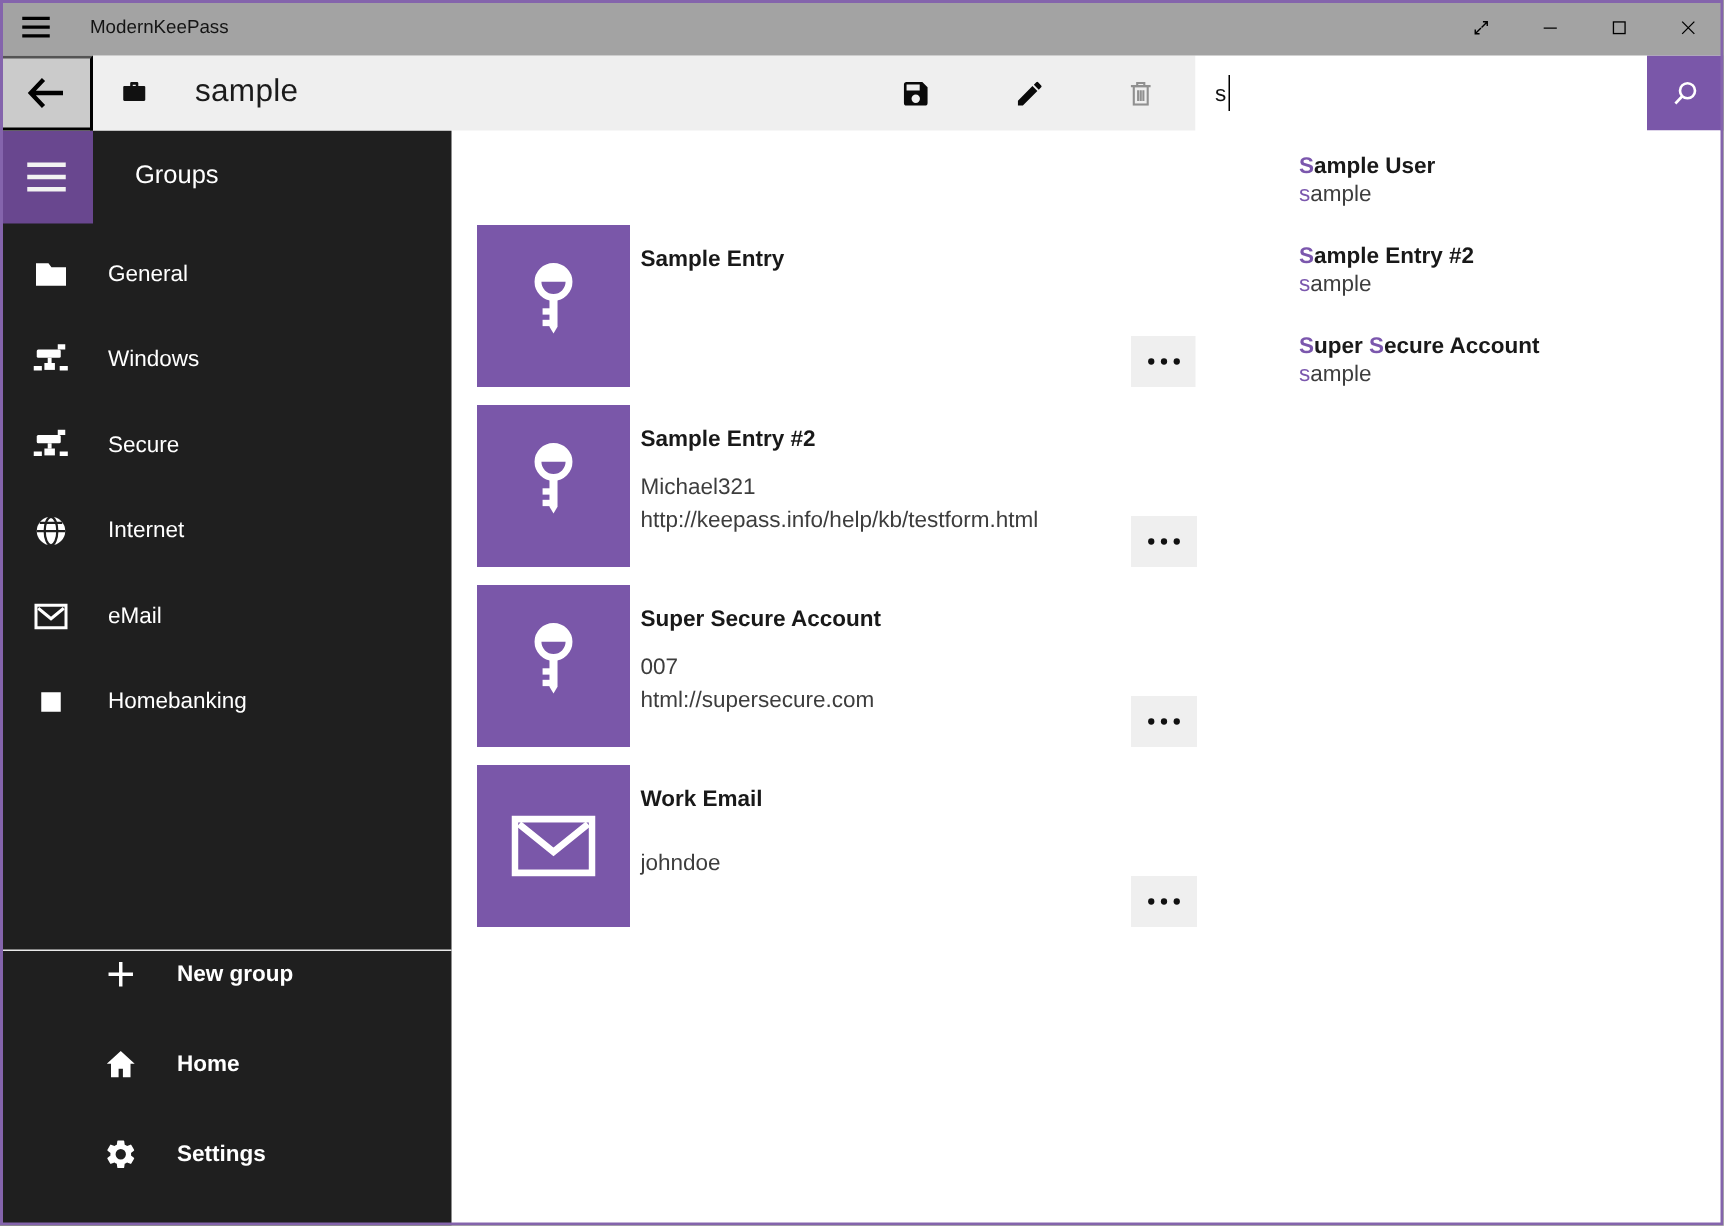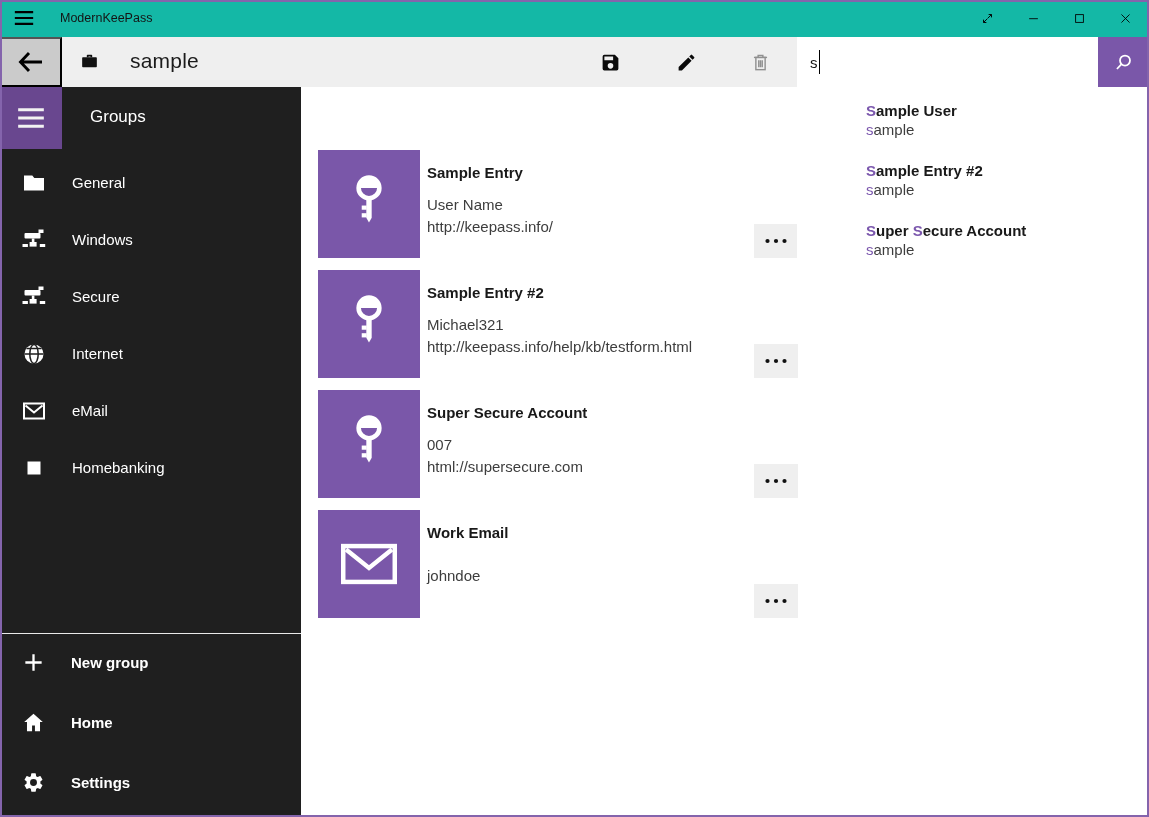--- a/index.html
+++ b/index.html
@@ -6,21 +6,21 @@
   .window{
     position:relative;width:1149px;height:817px;background:#ffffff;
     font-family:"Liberation Sans",sans-serif;overflow:hidden;
     -webkit-font-smoothing:antialiased;
   }
   .window::after{content:"";position:absolute;inset:0;border:2px solid var(--window-border);pointer-events:none;z-index:99;}
   .icon{display:inline-flex;align-items:center;justify-content:center;line-height:0;}
   .icon svg{display:block;width:100%;height:100%;}
 
   
-  .titlebar{position:absolute;left:0;top:0;width:100%;height:37px;background:#14b8a6;z-index:10;}
+  .titlebar{position:absolute;left:0;top:0;width:100%;height:37px;background:#a3a3a3;z-index:10;}
   .tb-menu{position:absolute;left:14px;top:10px;width:20px;height:16px;color:#000;}
   .tb-title{position:absolute;left:60px;top:0;height:37px;line-height:37px;font-size:12.5px;color:#141414;}
   .caption-buttons{position:absolute;right:1px;top:0;height:37px;display:flex;}
   .caption-btn{width:46px;height:37px;display:flex;align-items:center;justify-content:center;color:#000;background:transparent;border:none;}
   .caption-btn .icon{width:15px;height:15px;}
 
   
   .appbar{position:absolute;left:0;top:37px;width:797px;height:50px;background:var(--appbar-bg);z-index:5;}
   .back-button{position:absolute;left:0;top:0;width:62px;height:50px;background:var(--back-bg);display:flex;align-items:center;justify-content:center;color:#000;}
   .back-button .icon{width:26px;height:22px;}
@@ -42,21 +42,21 @@
   
   .sidebar{position:absolute;left:0;top:87px;width:301px;height:730px;background:var(--sidebar-bg);z-index:4;}
   .nav-menu-button{position:absolute;left:0;top:0;width:62px;height:62px;background:var(--nav-accent);border:none;display:flex;align-items:center;justify-content:center;color:#f2f2f2;}
   .nav-menu-button .icon{width:28px;height:22px;}
   .groups-header{position:absolute;left:90px;top:0;height:62px;line-height:60px;font-size:17px;font-weight:400;color:#ffffff;}
   .group-list{position:absolute;left:0;top:67px;width:100%;}
   .side-item{display:flex;align-items:center;height:57px;color:#ffffff;cursor:default;}
   .side-item .icon{width:24px;height:24px;margin-left:22px;color:#ffffff;flex:none;}
   .side-item .side-label{margin-left:26px;font-size:15px;color:#ffffff;}
   .sidebar-separator{position:absolute;left:0;top:546px;width:100%;height:1px;background:#e9e9e9;}
-  .bottom-actions{position:absolute;left:0;top:545px;width:100%;}
+  .bottom-actions{position:absolute;left:0;top:532px;width:100%;padding-left:47px;}
   .bottom-actions .side-item{height:60px;}
   .bottom-actions .side-item .icon{width:23px;height:23px;margin-left:22px;}
   .bottom-actions .side-label{font-weight:700;}
 
   
   .content{position:absolute;left:301px;top:87px;width:848px;height:730px;background:#ffffff;}
   .entry-row{position:absolute;left:17px;width:481px;height:108px;}
   .entry-tile{position:absolute;left:0;top:0;width:102px;height:108px;background:var(--accent);display:flex;align-items:center;justify-content:center;color:#fff;}
   .tile-key{width:46px;height:66px;}
   .tile-mail{width:56px;height:42px;}
@@ -289,24 +289,20 @@
             <svg viewBox="0 0 60 84">
               <circle cx="30" cy="21" r="13.5" fill="none" stroke="currentColor" stroke-width="6"></circle>
               <path d="M16.5 21a13.5 13.5 0 0 1 27 0z" fill="currentColor"></path>
               <path d="M26.5 33h7v27l-3.5 6-3.5-6z" fill="currentColor"></path>
               <rect x="20.5" y="44" width="6.5" height="5.5" fill="currentColor"></rect>
               <rect x="20.5" y="54" width="6.5" height="5.5" fill="currentColor"></rect>
             </svg>
           </span>
         </div>
         <div class="entry-title">Sample Entry</div>
-        <div class="entry-lines">
-          <div>User Name</div>
-          <div>http://keepass.info/</div>
-        </div>
         <button class="more-button">
           <span class="icon">
             <svg viewBox="0 0 24 8">
               <g fill="currentColor">
                 <circle cx="3.5" cy="4" r="2.1"></circle>
                 <circle cx="12" cy="4" r="2.1"></circle>
                 <circle cx="20.5" cy="4" r="2.1"></circle>
               </g>
             </svg>
           </span>

